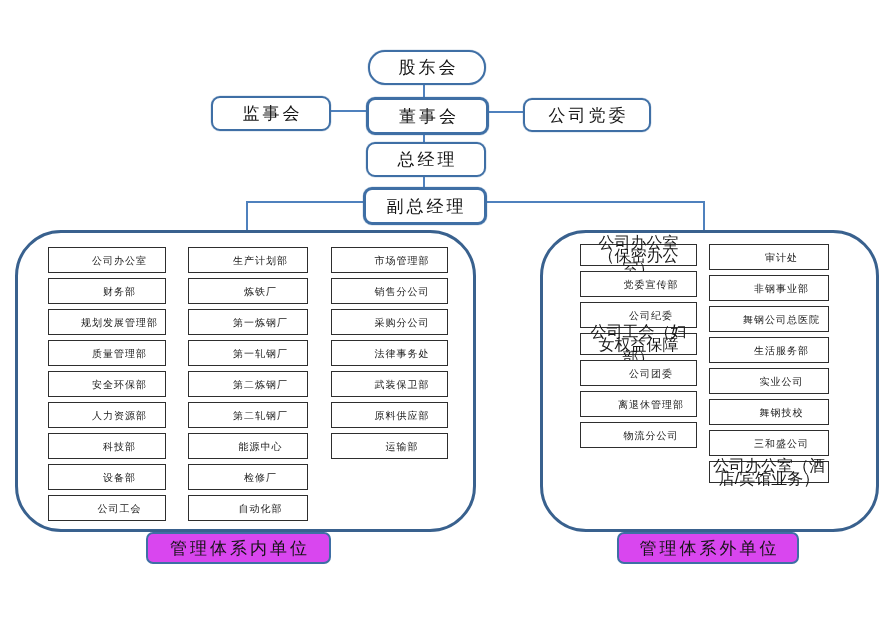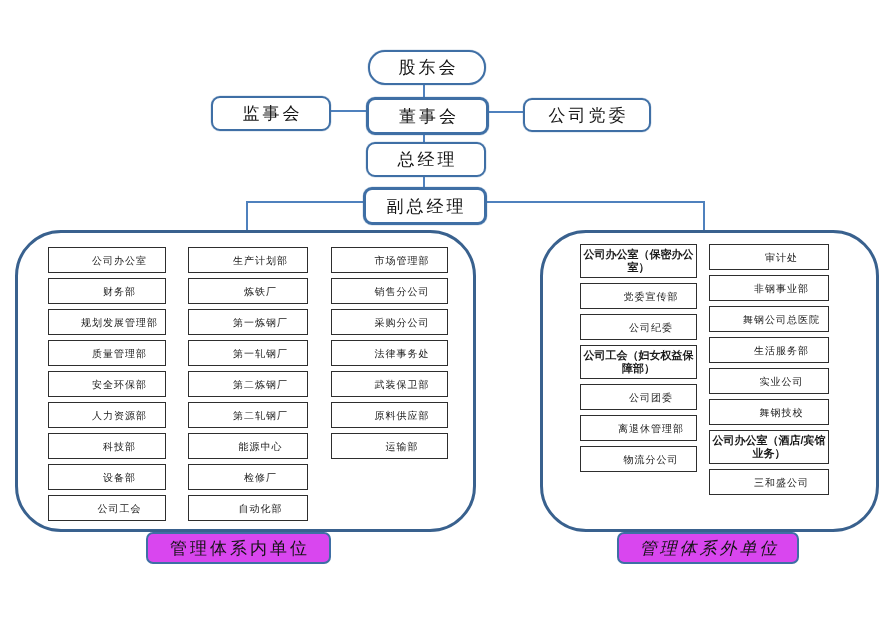--- a/index.html
+++ b/index.html
@@ -24,21 +24,21 @@
     position:absolute;z-index:2;background:#fff;border:3px solid #39618e;border-radius:46px;
   }
   .col{position:absolute;display:flex;flex-direction:column;gap:5px;}
   .dept{
     background:#fff;border:1.4px solid #2e2e2e;height:26px;flex:0 0 auto;
     display:flex;align-items:center;justify-content:center;
     font-size:10px;color:#191919;letter-spacing:1px;text-align:center;line-height:13px;
     box-sizing:border-box;
     padding-left:25px;
   }
-  .dept.h2{height:34px;font-size:11px;letter-spacing:0;padding:1px 2px;font-weight:bold;}
+  .dept.h2{height:22px;font-size:16px;letter-spacing:0;padding:1px 2px;}
   
   .caption{
     position:absolute;z-index:2;background:#d946ef;border:2.5px solid #3f6fa5;border-radius:7px;
     display:flex;align-items:center;justify-content:center;
     font-size:17px;letter-spacing:3px;text-indent:3px;color:#141414;
   }
 </style>
 </head>
 <body>
 
@@ -104,21 +104,21 @@
       <div class="dept">离退休管理部</div>
       <div class="dept">物流分公司</div>
     </div>
     <div class="col" style="left:166px;top:11px;width:120px;">
       <div class="dept">审计处</div>
       <div class="dept">非钢事业部</div>
       <div class="dept">舞钢公司总医院</div>
       <div class="dept">生活服务部</div>
       <div class="dept">实业公司</div>
       <div class="dept">舞钢技校</div>
+      <div class="dept">三和盛公司</div>
       <div class="dept h2">公司办公室（酒店/宾馆业务）</div>
-      <div class="dept">三和盛公司</div>
     </div>
   </div>
 
   <div class="caption" style="left:146px;top:532px;width:181px;height:28px;">管理体系内单位</div>
-  <div class="caption" style="left:617px;top:532px;width:178px;height:28px;font-style:italic;">管理体系外单位</div>
+  <div class="caption" style="left:617px;top:532px;width:178px;height:28px;">管理体系外单位</div>
 
 </div>
 
 </body></html>

